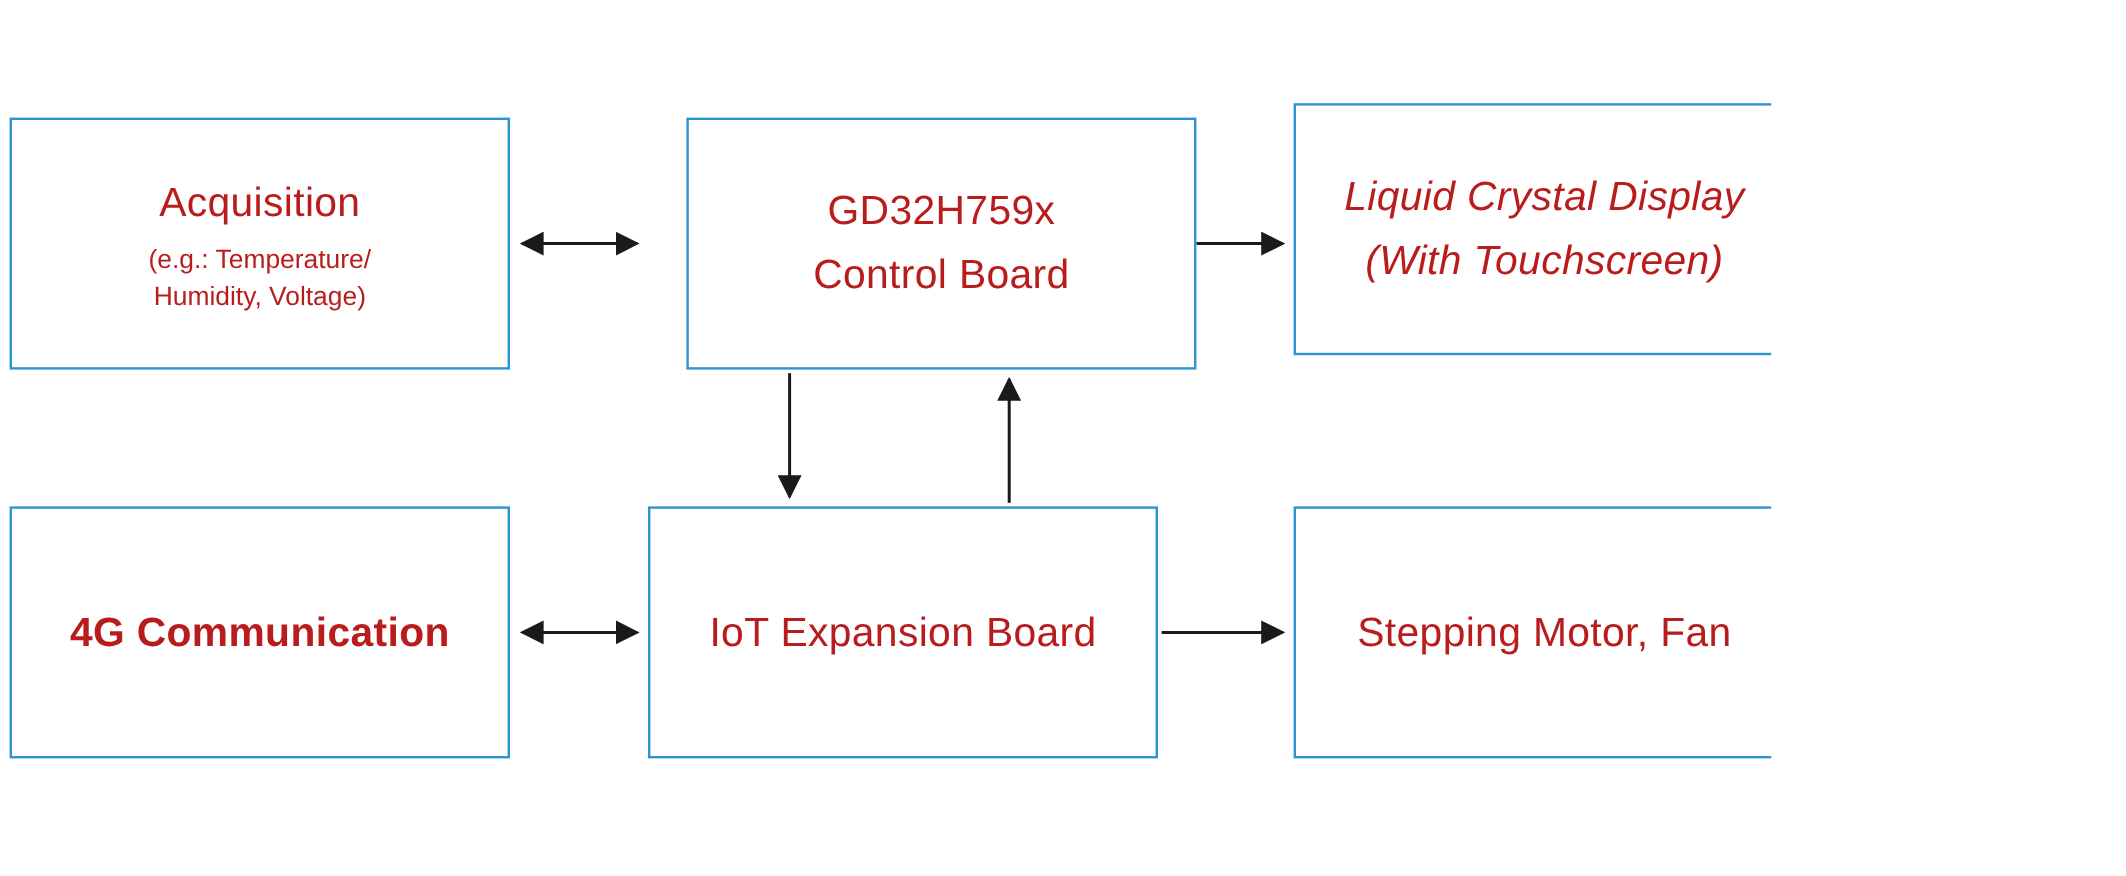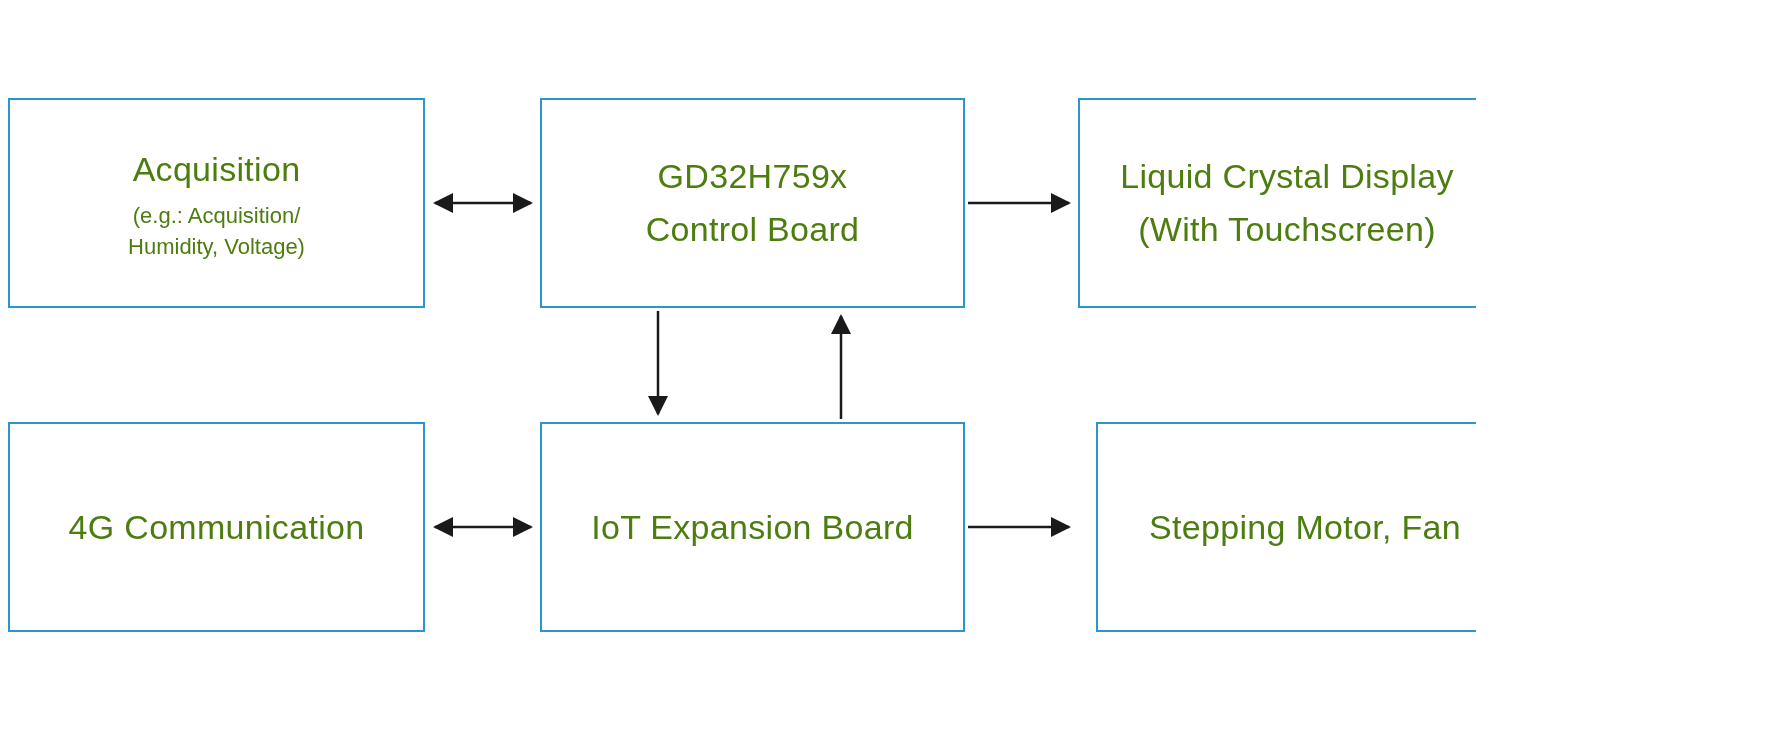--- a/index.html
+++ b/index.html
@@ -6,21 +6,21 @@
     margin: 0;
     padding: 0;
     background: #ffffff;
   }
   .canvas {
     position: relative;
     width: 1476px;
     height: 730px;
     background: #ffffff;
     font-family: "Liberation Sans", sans-serif;
-    color: #4d7c0f;
+    color: #b91c1c;
     overflow: hidden;
   }
   .box {
     position: absolute;
     background: #ffffff;
     border: 2px solid #2b95d2;
     box-sizing: border-box;
     display: flex;
     flex-direction: column;
     align-items: center;
@@ -67,39 +67,39 @@
 
     <line x1="841" y1="419" x2="841" y2="316" stroke="#1a1a1a" stroke-width="2.5" marker-end="url(#ah)"></line>
 
     <line x1="435" y1="527" x2="531" y2="527" stroke="#1a1a1a" stroke-width="2.5" marker-start="url(#ah)" marker-end="url(#ah)"></line>
 
     <line x1="968" y1="527" x2="1069" y2="527" stroke="#1a1a1a" stroke-width="2.5" marker-end="url(#ah)"></line>
   </svg>
 
   <div class="box" style="left:8px; top:98px; width:417px; height:210px;">
     <span class="title">Acquisition</span>
-    <span class="note">(e.g.: Acquisition/
+    <span class="note">(e.g.: Temperature/
 Humidity, Voltage)</span>
   </div>
 
-  <div class="box" style="left:540px; top:98px; width:425px; height:210px;">
+  <div class="box" style="left:572px; top:98px; width:425px; height:210px;">
     <span class="title">GD32H759x
 Control Board</span>
   </div>
 
-  <div class="box" style="left:1078px; top:98px; width:418px; height:210px;">
+  <div class="box" style="left:1078px; top:86px; width:418px; height:210px;font-style:italic;">
     <span class="title">Liquid Crystal Display
 (With Touchscreen)</span>
   </div>
 
-  <div class="box" style="left:8px; top:422px; width:417px; height:210px;">
+  <div class="box" style="left:8px; top:422px; width:417px; height:210px;font-weight:bold;">
     <span class="title">4G Communication</span>
   </div>
 
   <div class="box" style="left:540px; top:422px; width:425px; height:210px;align-items:center;">
     <span class="title">IoT Expansion Board</span>
   </div>
 
-  <div class="box" style="left:1078px; top:422px; width:418px; height:210px;margin-left:18px;">
+  <div class="box" style="left:1078px; top:422px; width:418px; height:210px;">
     <span class="title">Stepping Motor, Fan</span>
   </div>
 
 </div>
 
 </body></html>

